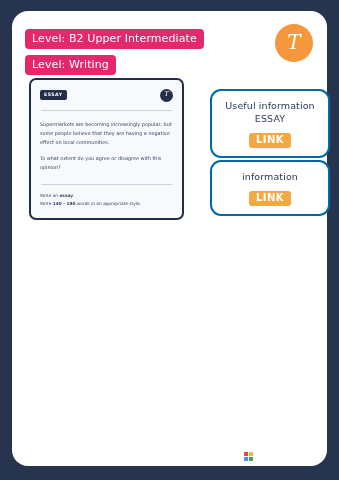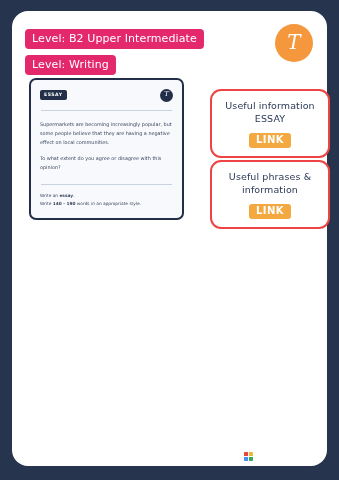--- a/index.html
+++ b/index.html
@@ -144,21 +144,21 @@
     font-size: 4.3px;
     line-height: 1.9;
   }
   .essay-foot b { font-weight: bold; }
 
   
   .info-box {
     position: absolute;
     left: 198px;
     width: 120px;
-    border: 2px solid #ef4444;
+    border: 2px solid #0369a1;
     border-radius: 11px;
     background: #ffffff;
     box-sizing: border-box;
     text-align: center;
     padding: 9px 6px 8px 6px;
   }
   .info-box-1 { top: 78px; }
   .info-box-2 { top: 149px; }
   .info-title {
     color: #2b3a57;
@@ -250,21 +250,20 @@
     <div class="info-box info-box-1">
       <div class="info-title">
         <div>Useful information</div>
         <div>ESSAY</div>
       </div>
       <span class="link-btn">LINK</span>
     </div>
 
     <div class="info-box info-box-2">
       <div class="info-title">
-        <div>Useful  phrases &amp;</div>
         <div>information</div>
       </div>
       <span class="link-btn">LINK</span>
     </div>
 
     <div class="footer-mark">
       <span class="footer-logo">
         <i style="background: rgb(232, 69, 60);"></i>
         <i style="background: rgb(242, 181, 58);"></i>
         <i style="background: rgb(74, 140, 240);"></i>

